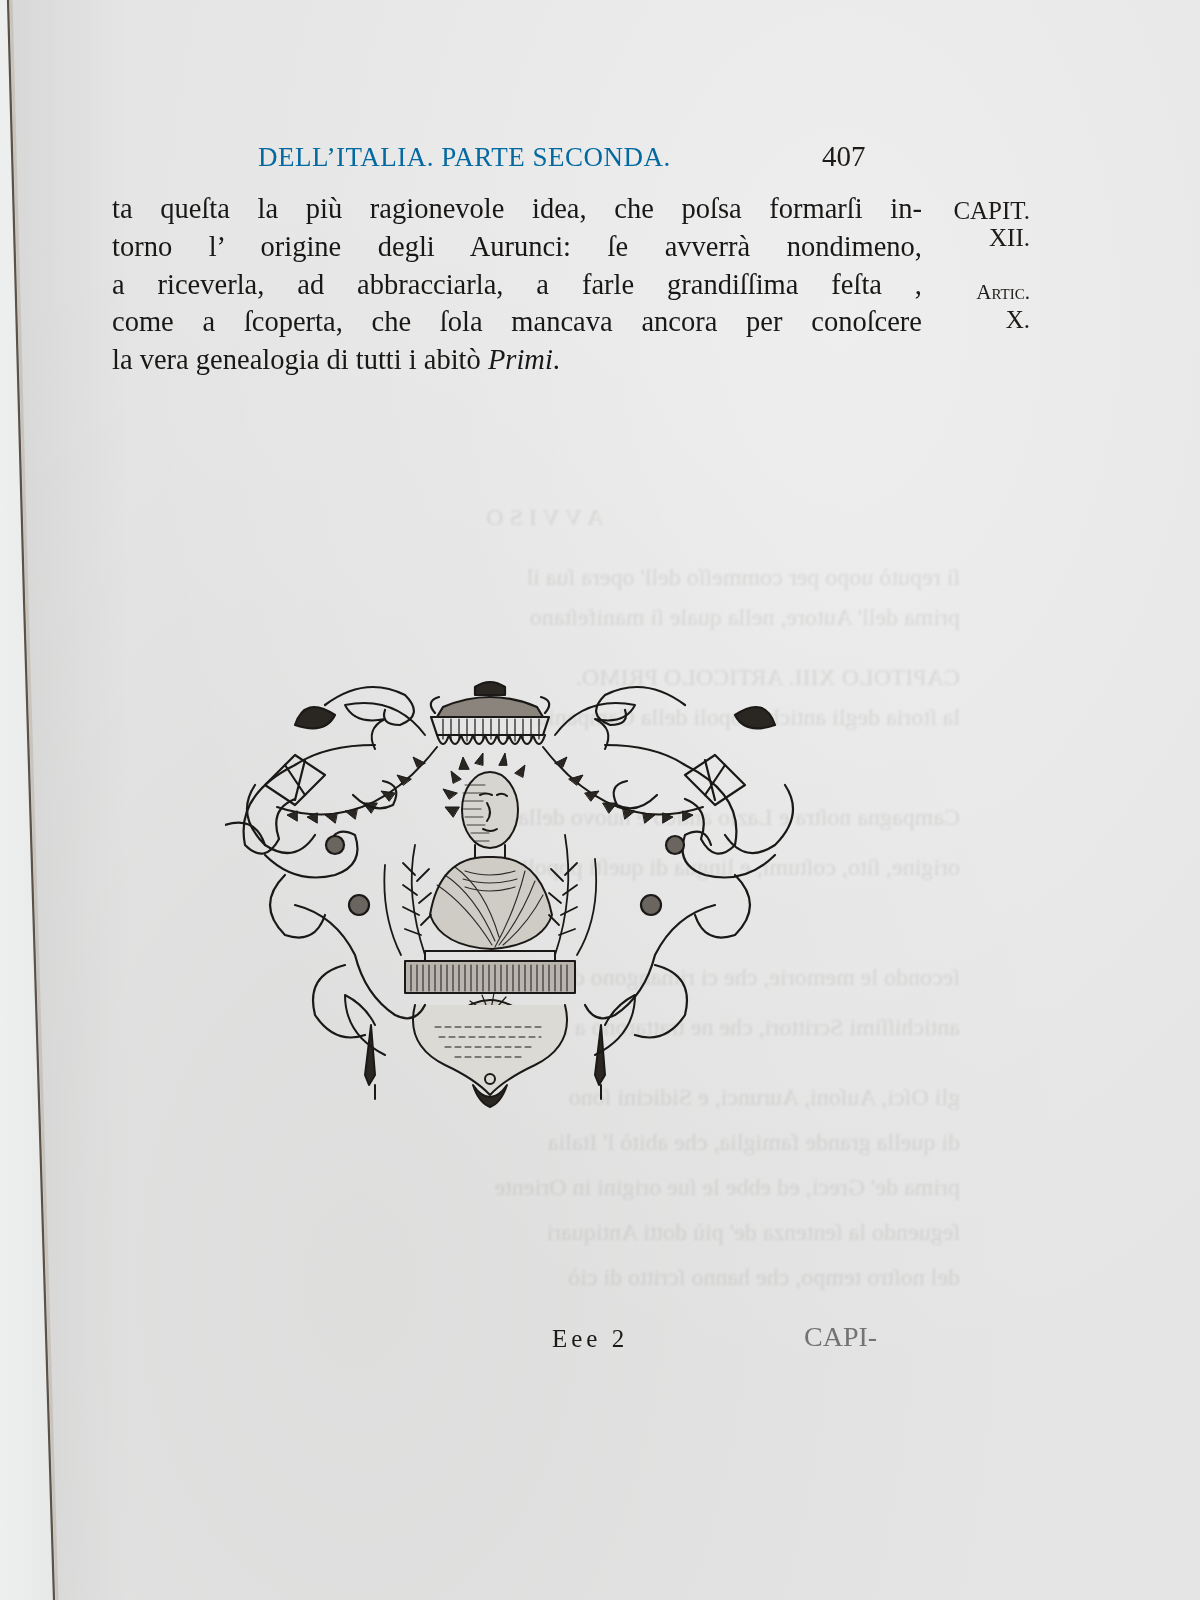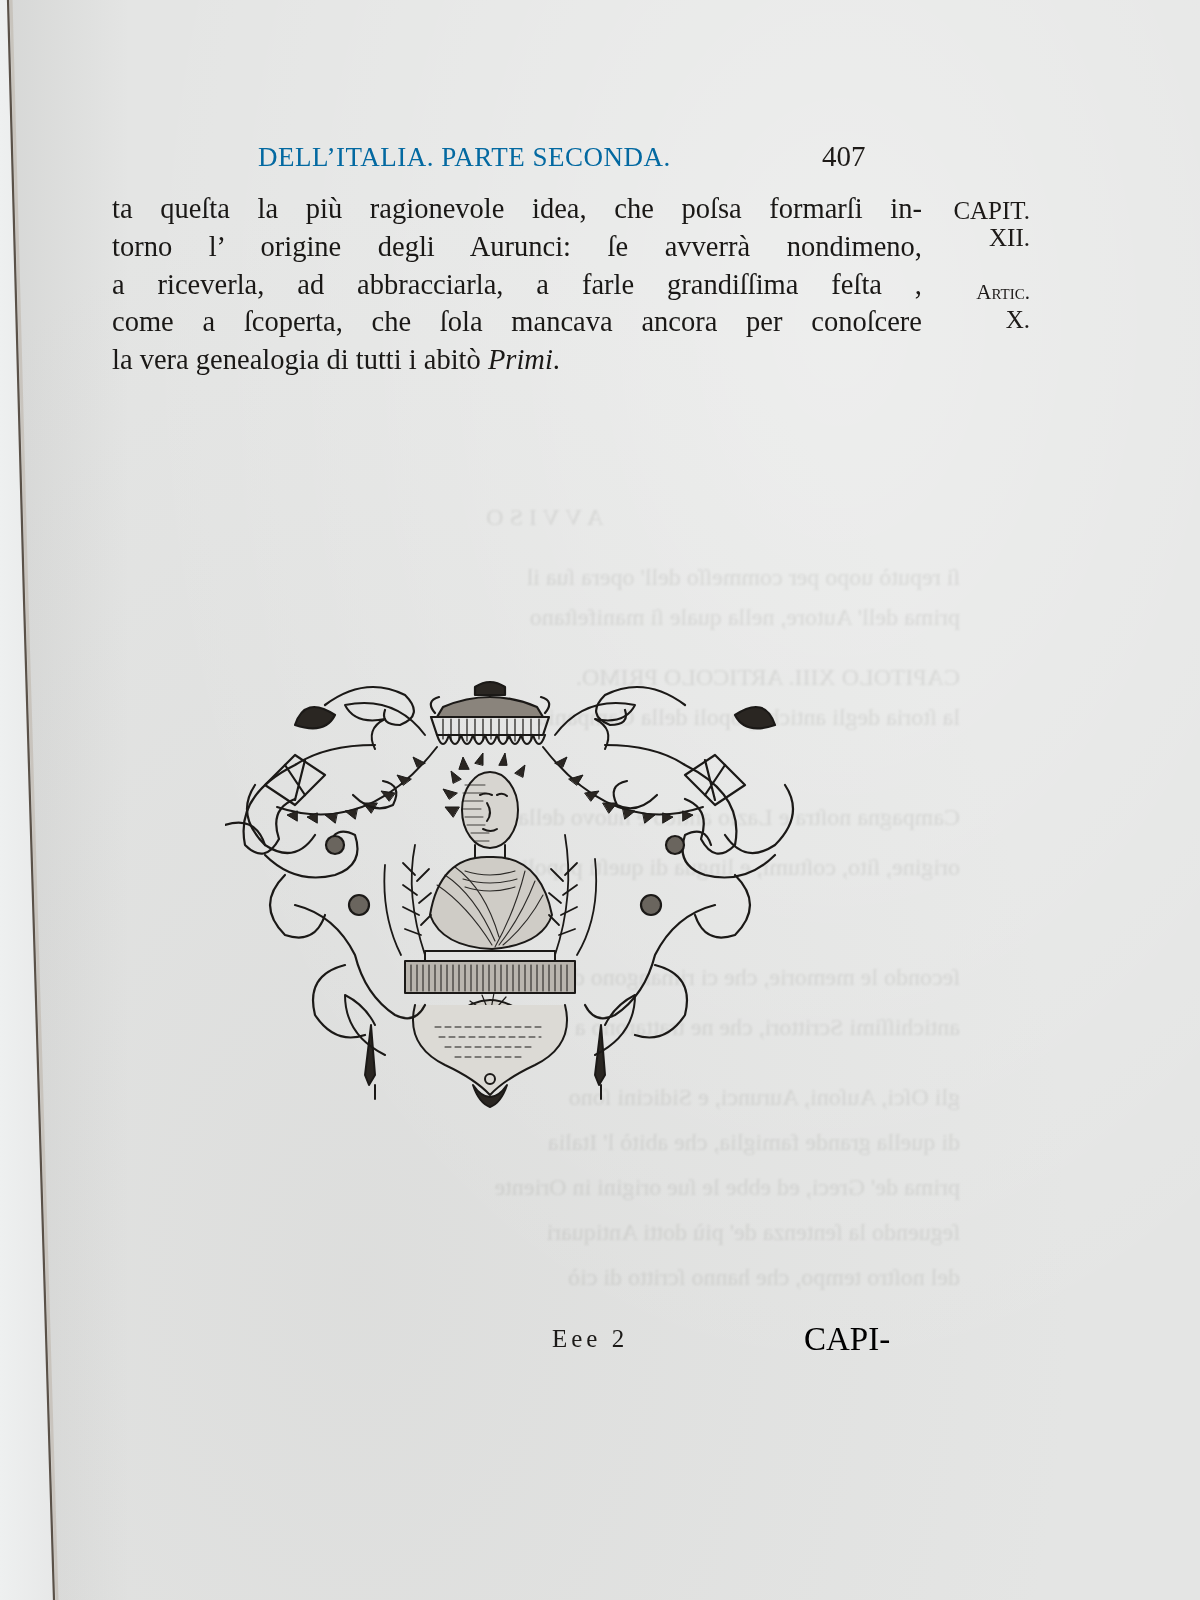--- a/index.html
+++ b/index.html
@@ -75,21 +75,21 @@
   .ornament {
     position: absolute; left: 225px; top: 675px; width: 580px; height: 440px;
   }
 
   .signature {
     position: absolute; top: 1325px; left: 527px;
     font-size: 25px; letter-spacing: 4px; color: #1c1a18; margin-left: 25px;
   }
   .catchword {
     position: absolute; top: 1321px; left: 804px;
-    font-size: 33px; color: #000000;
+    font-size: 28px; color: #737373;
   }
 </style>
 </head>
 <body>
 
 <div class="left-strip"></div>
 <div class="page"></div>
 <div class="gutter-shadow"></div>
 
 <svg class="page-edge" viewBox="0 0 1200 1600">

